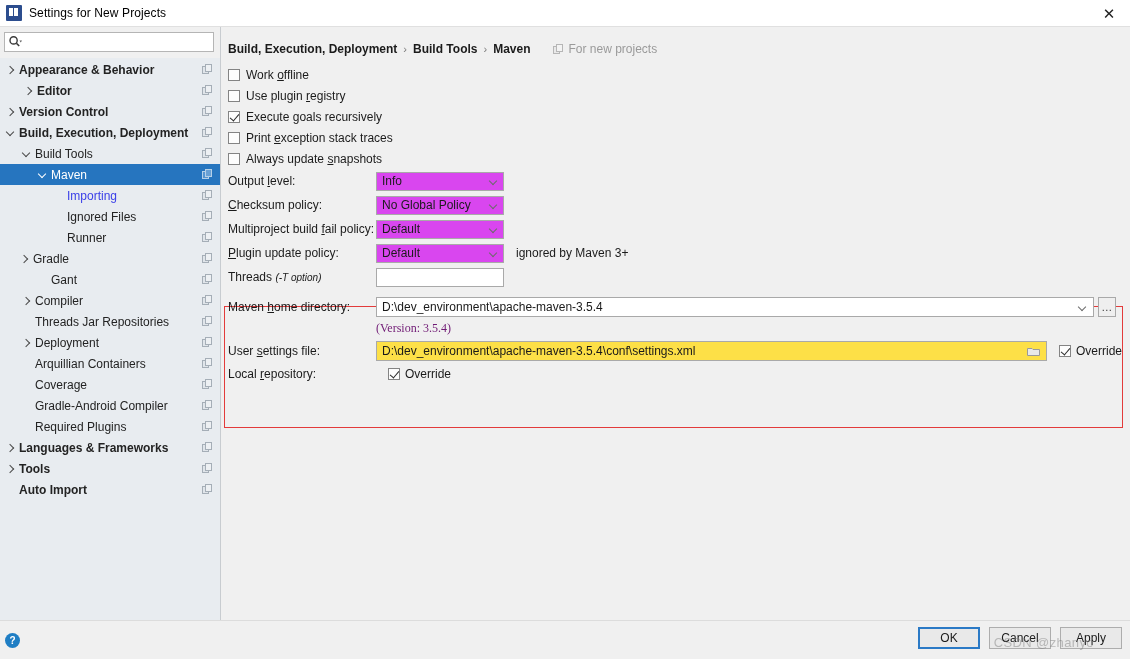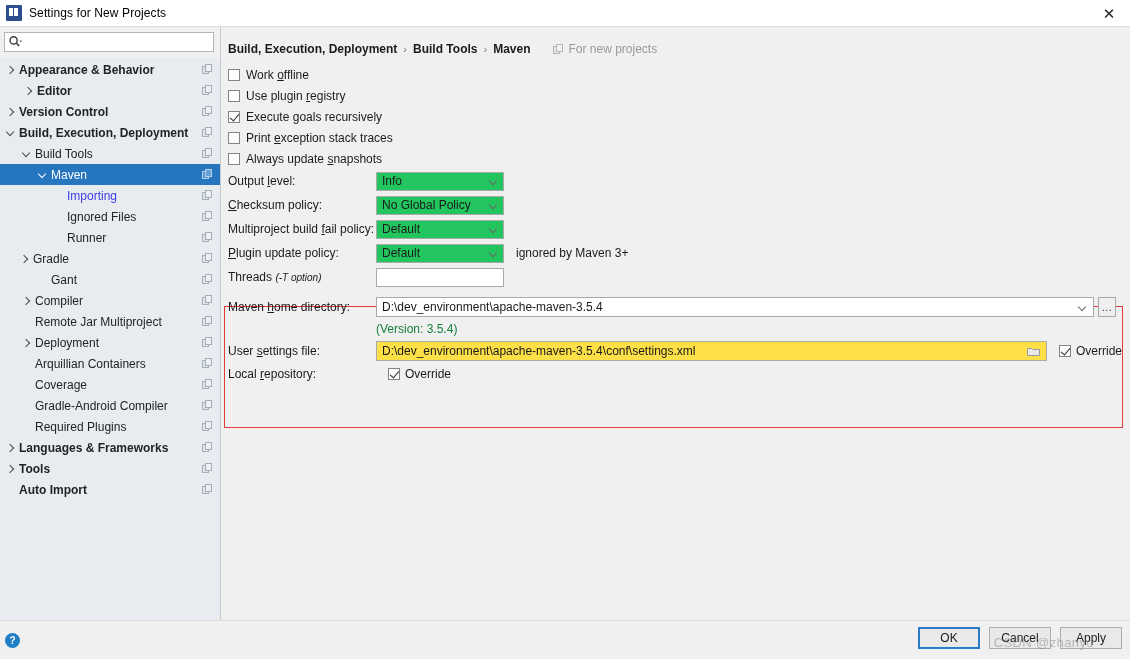--- a/index.html
+++ b/index.html
@@ -219,21 +219,21 @@
   .field-row {
     display: flex; align-items: center;
     height: 24px; margin-left: 7px;
   }
   .field-label {
     width: 148px; font-size: 12px; color: #1b1b1b;
     flex: 0 0 auto;
   }
   .combo {
     height: 19px; width: 128px;
-    background: #22c55e;
+    background: #d946ef;
     border: 1px solid #a9a9a9;
     display: flex; align-items: center;
     padding-left: 5px;
     font-size: 12px; color: #1b1b1b;
     position: relative;
     flex: 0 0 auto;
   }
   .combo .chev {
     position: absolute; right: 6px; top: 6px;
     width: 7px; height: 7px;
@@ -306,21 +306,21 @@
     background: #efefef;
     display: flex; align-items: center; justify-content: center;
     font-size: 11px; color: #3a3a3a;
     letter-spacing: 0.5px;
     flex: 0 0 auto;
     line-height: 6px;
   }
   .version-row {
     margin-left: 155px; height: 21px;
     display: flex; align-items: center;
-    font-size: 12px; color: #15803d;
+    font-size: 12px; color: #701a75; font-family: Liberation Serif, serif;
   }
   .text-field {
     height: 20px;
     background: #fde047;
     border: 1px solid #a9a9a9;
     display: flex; align-items: center;
     padding-left: 5px;
     font-size: 12px;
     position: relative;
     width: 671px;
@@ -500,21 +500,21 @@
           <div class="tree-row" style="padding-left: 22px;">
             <span class="arrow "></span>
             <span class="tree-label">Compiler</span>
             <span class="copy-icon">
               <span class="r1"></span>
               <span class="r2"></span>
             </span>
           </div>
           <div class="tree-row" style="padding-left: 22px;">
             <span class="arrow none"></span>
-            <span class="tree-label">Remote Jar Multiproject</span>
+            <span class="tree-label">Threads Jar Repositories</span>
             <span class="copy-icon">
               <span class="r1"></span>
               <span class="r2"></span>
             </span>
           </div>
           <div class="tree-row" style="padding-left: 22px;">
             <span class="arrow "></span>
             <span class="tree-label">Deployment</span>
             <span class="copy-icon">
               <span class="r1"></span>

